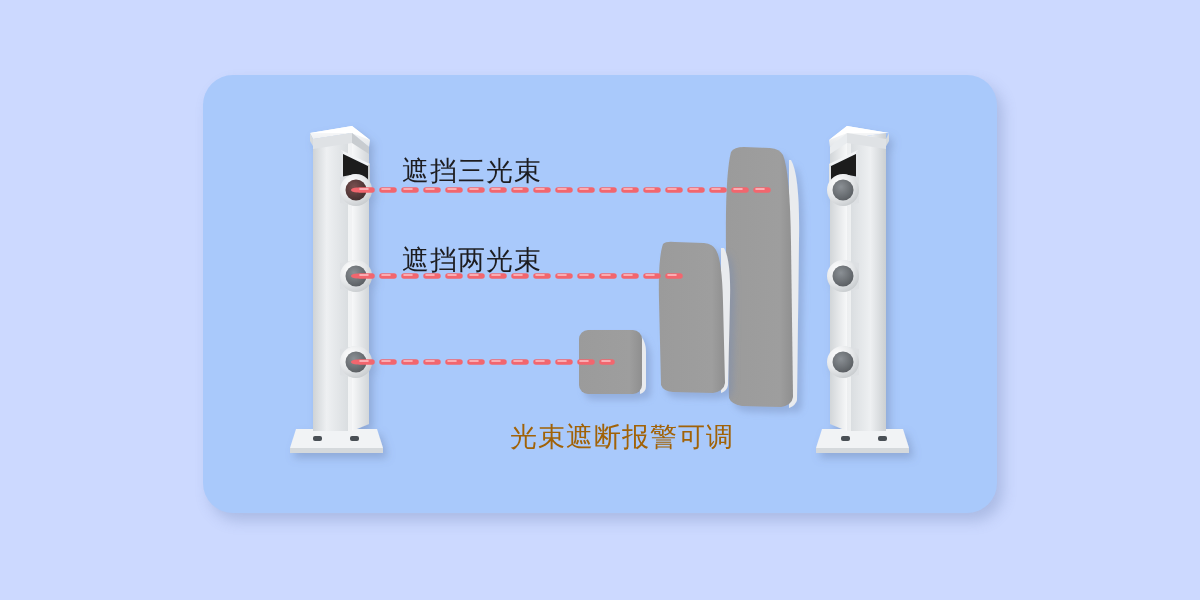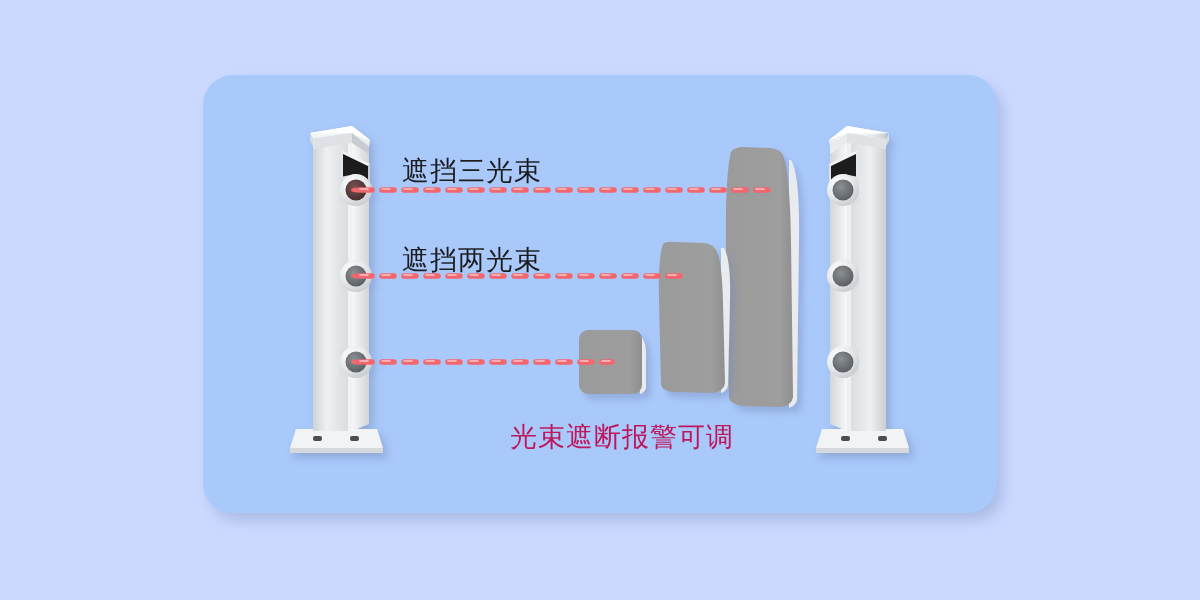--- a/index.html
+++ b/index.html
@@ -56,21 +56,21 @@
   .lbl-3 { left: 402px; top: 157px; }
   .lbl-2 { left: 402px; top: 246px; text-align: right; }
   .lbl-1 { left: 402px; top: 332px; }
 
   .caption {
     position: absolute;
     left: 510px;
     top: 423px;
     font-size: 27px;
     line-height: 1;
-    color: #be185d;
+    color: #a16207;
     letter-spacing: 1px;
     white-space: nowrap;
   }
 </style>
 </head>
 <body>
 
 <div id="stage">
 
   <div class="card"></div>

